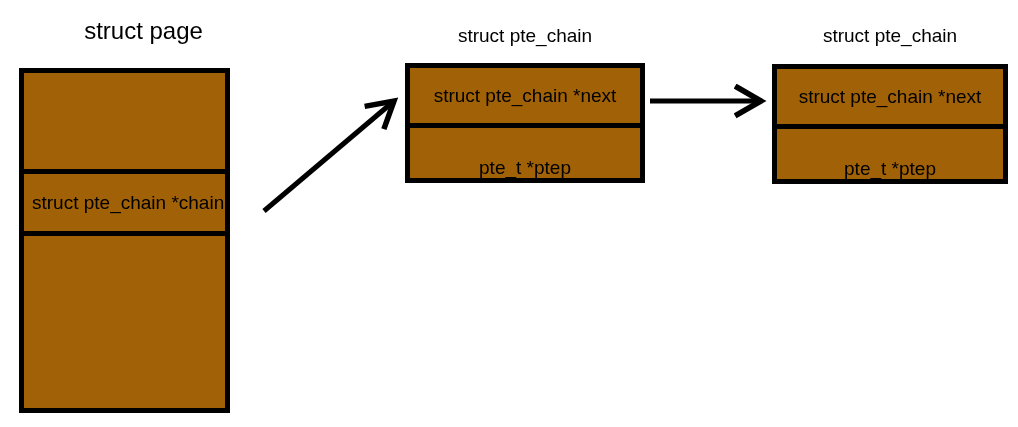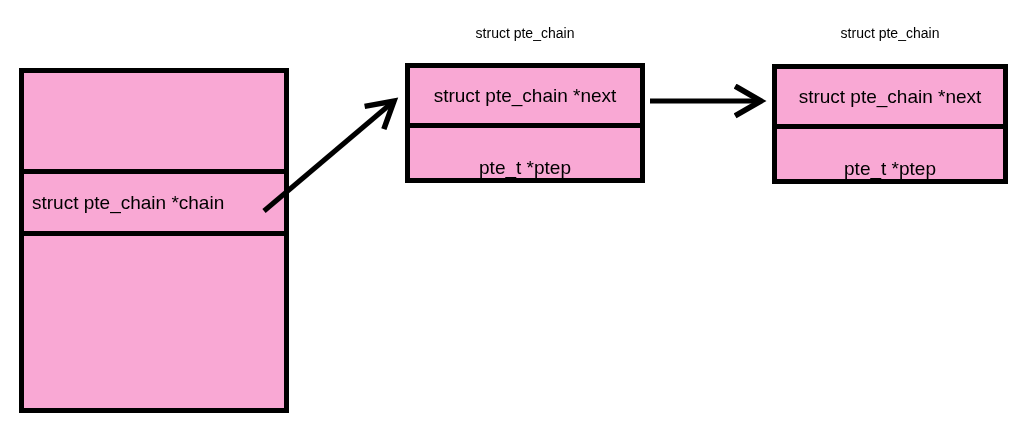--- a/index.html
+++ b/index.html
@@ -12,31 +12,31 @@
     width: 1018px;
     height: 427px;
     background: #ffffff;
     font-family: "Liberation Sans", sans-serif;
     color: #000000;
     overflow: hidden;
   }
   .node-title {
     position: absolute;
     text-align: center;
-    font-size: 14px;
+    font-size: 19px;
     white-space: nowrap;
   }
   .node-title.big {
     font-size: 24px;
   }
   .struct-box {
     position: absolute;
     border: 5px solid #000000;
     box-sizing: border-box;
-    background: #f9a8d4;
+    background: #a16207;
     display: flex;
     flex-direction: column;
   }
   .cell {
     box-sizing: border-box;
     display: flex;
     align-items: center;
     justify-content: center;
     font-size: 19px;
     white-space: nowrap;
@@ -64,26 +64,27 @@
     width: 1018px;
     height: 427px;
     pointer-events: none;
   }
 </style>
 </head>
 <body>
 
 <div class="canvas">
 
+  <div class="node-title big" style="left:19px; top:17px; width:249px;">struct page</div>
 
   <div class="node-title" style="left:405px; top:25px; width:240px;">struct pte_chain</div>
 
   <div class="node-title" style="left:772px; top:25px; width:236px;">struct pte_chain</div>
 
-  <div class="struct-box page-box" style="left:19px; top:68px; width:270px; height:345px;">
+  <div class="struct-box page-box" style="left:19px; top:68px; width:211px; height:345px;">
     <div class="cell cell-top divider"></div>
     <div class="cell cell-chain divider left-align">struct pte_chain *chain</div>
     <div class="cell cell-bottom"></div>
   </div>
 
   <div class="struct-box pte-box" style="left:405px; top:63px; width:240px; height:120px;">
     <div class="cell cell-next divider">struct pte_chain *next</div>
     <div class="cell cell-ptep">pte_t *ptep</div>
   </div>
 

